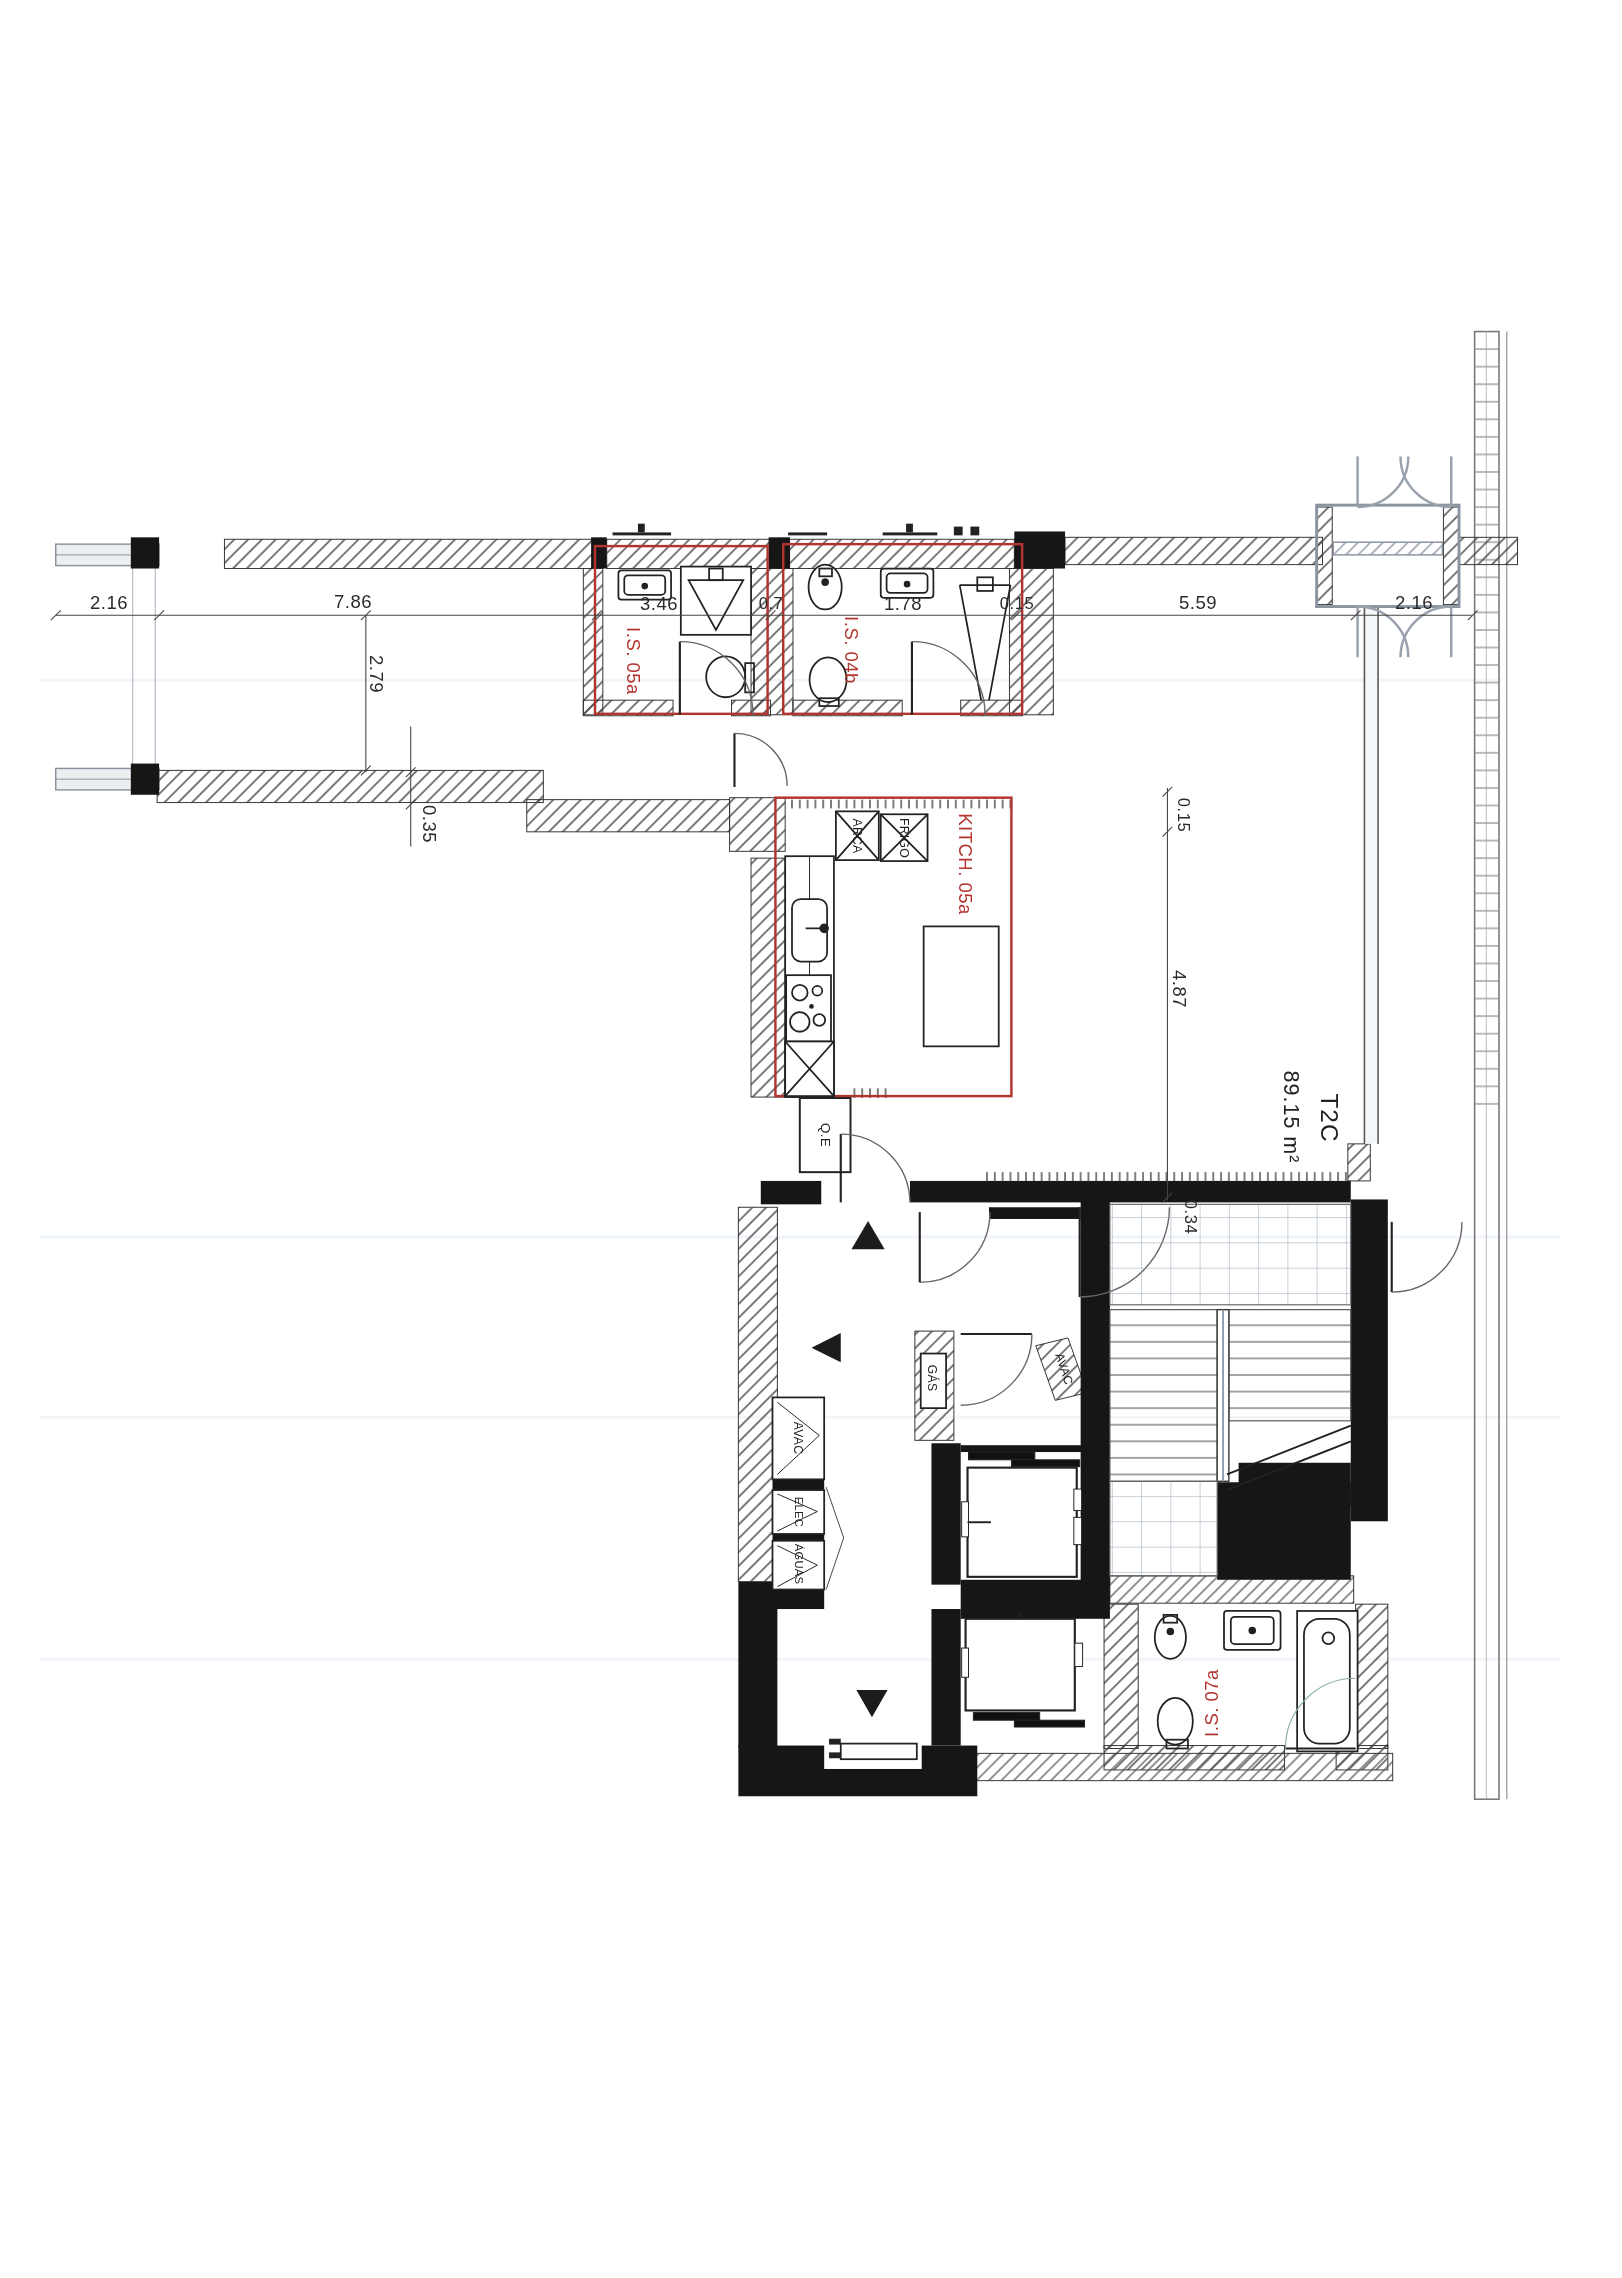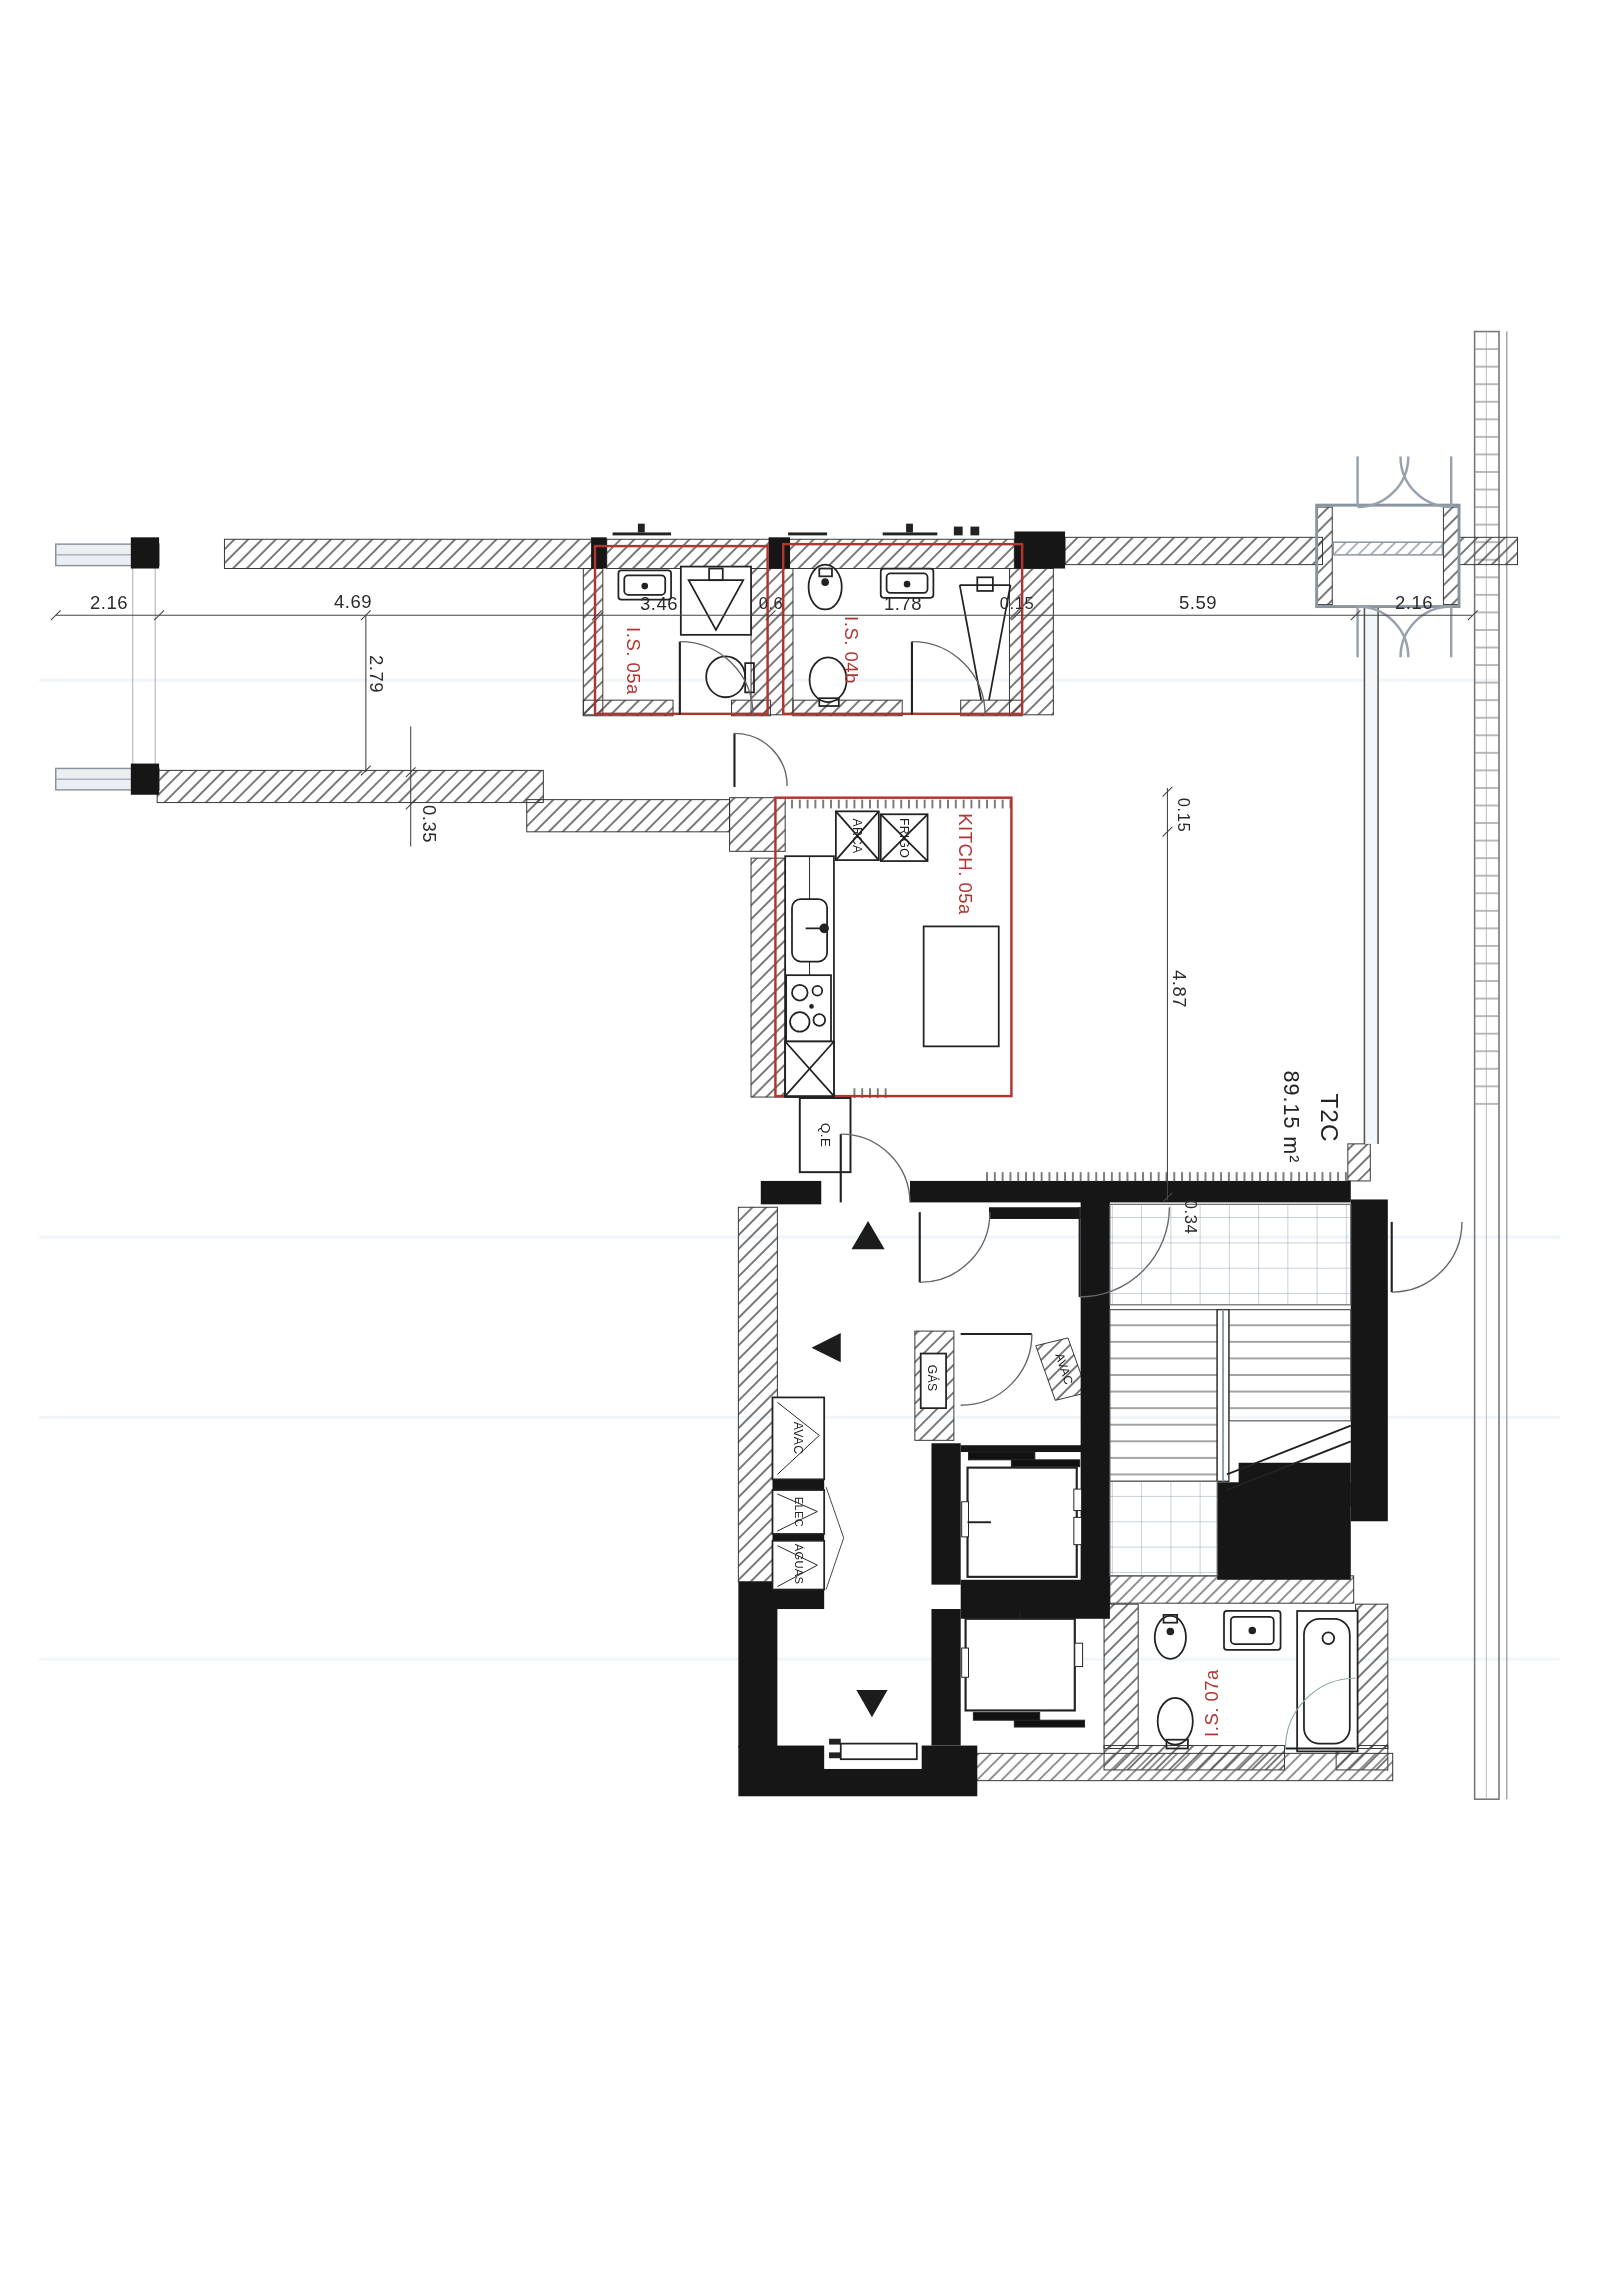--- a/index.html
+++ b/index.html
@@ -338,23 +338,23 @@
     <line x1="416" y1="797" x2="426" y2="787"></line>
     <line x1="416" y1="830" x2="426" y2="820"></line>
     <line x1="1197" y1="808" x2="1197" y2="1231"></line>
     <line x1="1192" y1="817" x2="1202" y2="807"></line>
     <line x1="1192" y1="858" x2="1202" y2="848"></line>
     <line x1="1192" y1="1233" x2="1202" y2="1223"></line>
   </g>
 </svg>
 
 <div class="lbl dim" style="left:109px;top:603px">2.16</div>
-<div class="lbl dim" style="left:353px;top:602px">4.69</div>
+<div class="lbl dim" style="left:353px;top:602px">7.86</div>
 <div class="lbl dim" style="left:659px;top:604px">3.46</div>
-<div class="lbl dim" style="left:771px;top:604px;font-size:16.6px">0.6</div>
+<div class="lbl dim" style="left:771px;top:604px;font-size:16.6px">0.7</div>
 <div class="lbl dim" style="left:903px;top:604px">1.78</div>
 <div class="lbl dim" style="left:1017px;top:604px;font-size:16.6px">0.15</div>
 <div class="lbl dim" style="left:1198px;top:603px">5.59</div>
 <div class="lbl dim" style="left:1414px;top:603px">2.16</div>
 <div class="lbl dim r90" style="left:376px;top:674px">2.79</div>
 <div class="lbl dim r90" style="left:429px;top:824px">0.35</div>
 <div class="lbl dim r90" style="left:1183px;top:815px;font-size:16.6px">0.15</div>
 <div class="lbl dim r90" style="left:1179px;top:989px">4.87</div>
 <div class="lbl dim r90" style="left:1190px;top:1217px;font-size:16.6px">0.34</div>
 

